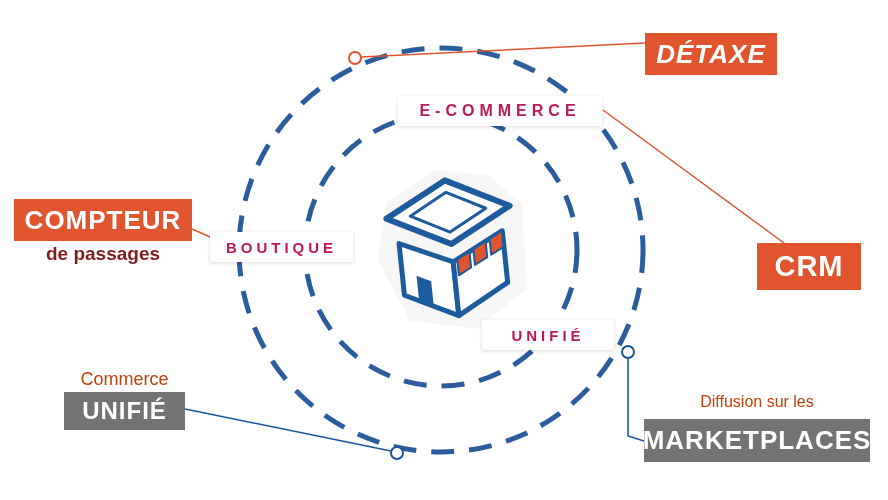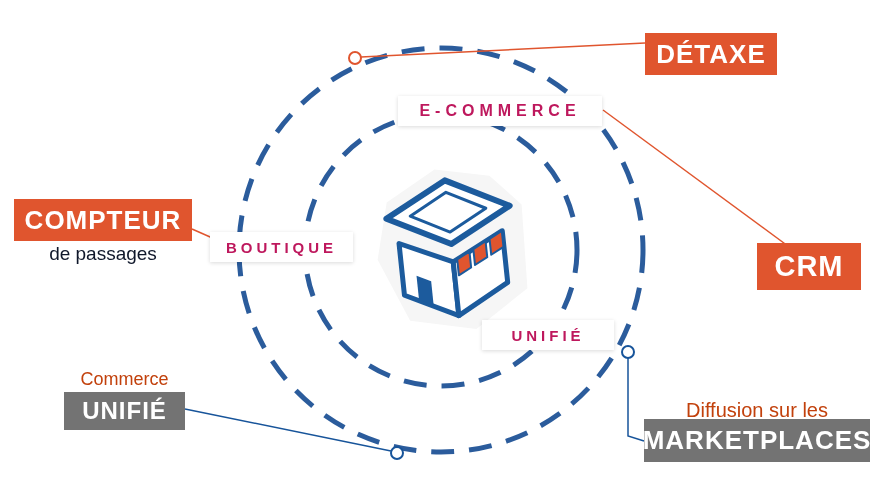--- a/index.html
+++ b/index.html
@@ -19,37 +19,37 @@
   .badge.orange { background: #e0552e; }
   .badge.blue   { background: #737373; }
 
   .pill {
     position: absolute; display: flex; align-items: center; justify-content: center;
     background: #ffffff; color: #be185d; font-weight: bold; white-space: nowrap;
     box-shadow: 0 1px 4px rgba(0,0,0,0.15);
   }
 
   .caption { position: absolute; white-space: nowrap; }
-  .caption.orange { color: #0f172a; }
+  .caption.orange { color: #7f1d1d; font-weight: bold; }
   .caption.blue   { color: #c2410c; }
 
   
-  #detaxe       { left: 645px; top: 33px;  width: 132px; height: 42px; font-size: 26px; letter-spacing: 1px; }
+  #detaxe       { left: 645px; top: 33px;  width: 132px; height: 42px; font-size: 26px; letter-spacing: 1px; font-style: italic; }
   #crm          { left: 757px; top: 243px; width: 104px; height: 47px; font-size: 29px; letter-spacing: 1px; }
   #compteur     { left: 14px;  top: 199px; width: 178px; height: 42px; font-size: 26px; letter-spacing: 1px; }
   #compteur-sub { left: 14px;  top: 243px; width: 178px; text-align: center; font-size: 19px; }
 
   #ecommerce    { left: 398px; top: 96px;  width: 204px; height: 30px; font-size: 16px; letter-spacing: 5px; }
   #boutique     { left: 210px; top: 232px; width: 143px; height: 30px; font-size: 15px; letter-spacing: 4px; }
   #negoce       { left: 482px; top: 320px; width: 132px; height: 30px; font-size: 15px; letter-spacing: 4px; }
 
   #unifie-top   { left: 64px;  top: 369px; width: 121px; text-align: center; font-size: 18px; }
   #unifie       { left: 64px;  top: 392px; width: 121px; height: 38px; font-size: 24px; letter-spacing: 1px; }
 
-  #marketplaces-top { left: 644px; top: 393px; width: 226px; text-align: center; font-size: 20px; margin-top: 6px; }
+  #marketplaces-top { left: 644px; top: 393px; width: 226px; text-align: center; font-size: 16px; }
   #marketplaces     { left: 644px; top: 419px; width: 226px; height: 43px; font-size: 26px; letter-spacing: 1px; }
 </style>
 </head>
 <body>
 
 <div class="stage">
 
   <svg class="layer" width="888" height="500" viewBox="0 0 888 500">
 
     <circle cx="441" cy="250" r="202" fill="none" stroke="#2b5c9c" stroke-width="5" stroke-dasharray="23 15"></circle>

